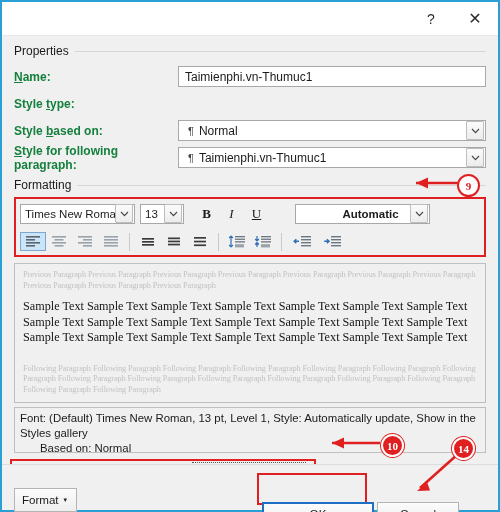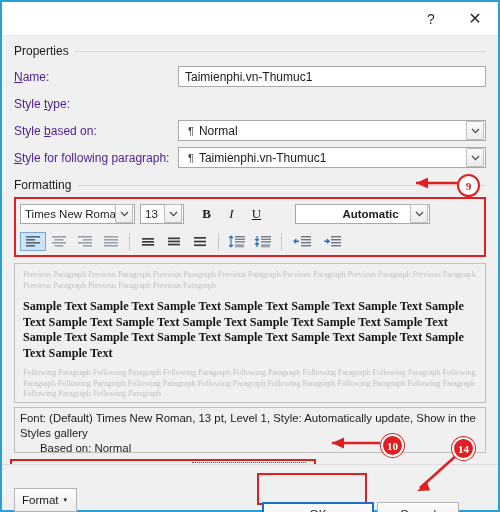--- a/index.html
+++ b/index.html
@@ -37,21 +37,21 @@
   
   .grp{
     display:flex;align-items:center;margin:0 12px;
   }
   .grp-label{font-size:12px;color:#1b1b1b;white-space:nowrap;padding-right:6px;}
   .grp-line{flex:1;height:1px;background:#d6d6d6;}
 
   
   .props{margin-top:7px;}
   .row{display:flex;align-items:center;height:23px;margin:0 12px 4px 12px;}
-  .row .lbl{width:164px;font-size:12px;color:#4c1d95;}
+  .row .lbl{width:164px;font-size:12px;color:#15803d;font-weight:bold;}
   .row .lbl u{text-decoration:underline;}
   .fld{
     flex:1;height:21px;background:#fff;border:1px solid #a8a8a8;
     display:flex;align-items:center;box-sizing:border-box;
   }
   .fld .val{padding-left:6px;font-size:12px;color:#1b1b1b;white-space:nowrap;overflow:hidden;}
   .fld .pilcrow{padding-left:9px;padding-right:5px;font-size:11px;color:#444;}
   .caret{
     width:18px;height:19px;margin-left:auto;margin-right:1px;
     background:linear-gradient(#fbfbfb,#ececec);
@@ -103,21 +103,21 @@
     margin:6px 12px 0 12px;height:140px;background:#f0f0f0;
     border:1px solid #bfbfbf;overflow:hidden;padding:6px 8px 0 8px;
     box-sizing:border-box;
   }
   .prev-gray{
     color:#c2c2c2;font-family:"Liberation Serif",serif;font-size:8.3px;
     line-height:10.5px;letter-spacing:-.1px;
   }
   .prev-sample{
     color:#151515;font-family:"Liberation Serif",serif;font-size:12.2px;
-    line-height:15.5px;margin-top:8px;margin-bottom:7px;font-weight:bold;
+    line-height:15.5px;margin-top:8px;margin-bottom:18px;
   }
   .desc{
     margin:4px 12px 0 12px;background:#f0f0f0;border:1px solid #bfbfbf;
     padding:3px 5px 4px 5px;box-sizing:border-box;height:46px;
     font-size:11.4px;line-height:15px;color:#1b1b1b;
   }
   .desc .ind{padding-left:20px;display:block;}
 
   
   .chk-wrap{

